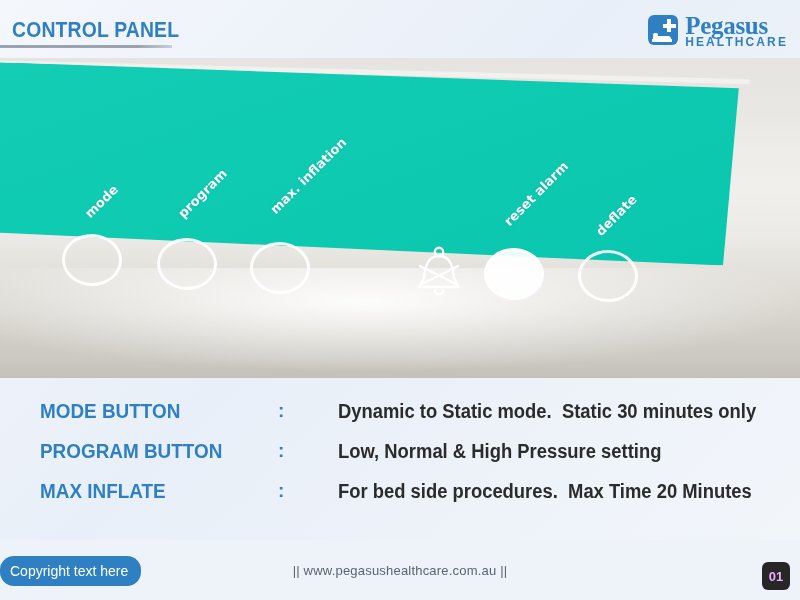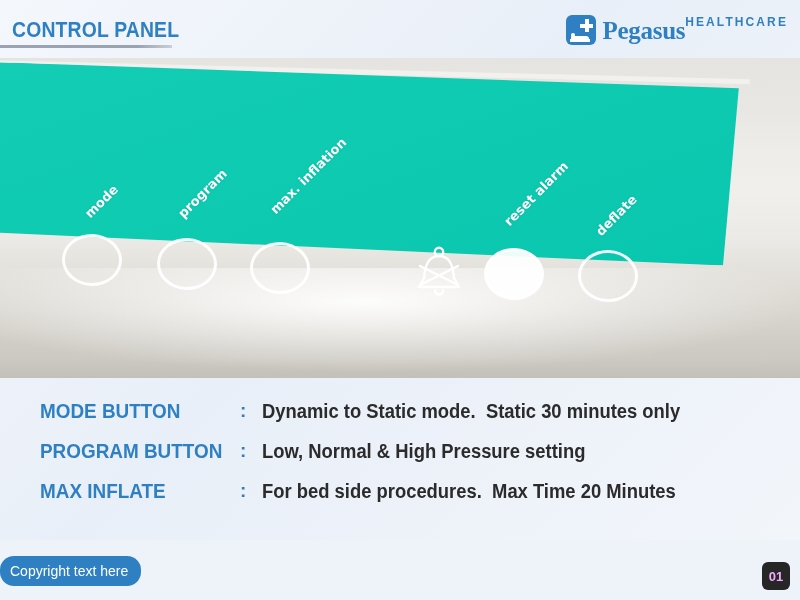--- a/index.html
+++ b/index.html
@@ -30,21 +30,21 @@
   #logo { position:absolute; right:12px; top:14px; height:32px; display:flex; align-items:center; gap:7px; }
   #logo-mark {
     width:30px; height:30px; border-radius:6px; background:#2f80c2;
     position:relative; flex:0 0 auto;
   }
   #logo-mark .plus-v { position:absolute; left:19px; top:4px; width:4px; height:13px; background:#fff; }
   #logo-mark .plus-h { position:absolute; left:14.5px; top:8.5px; width:13px; height:4px; background:#fff; }
   #logo-mark .bed-head { position:absolute; left:5px; top:17.5px; width:4.5px; height:4.5px; border-radius:50%; background:#fff; }
   #logo-mark .bed-body { position:absolute; left:5px; top:20.5px; width:18px; height:3px; border-radius:2px 6px 0 0; background:#fff; }
   #logo-mark .bed-base { position:absolute; left:4px; top:24px; width:20px; height:2.5px; background:#fff; }
-  #logo-text { display:flex; flex-direction:row; line-height:1; }
+  #logo-text { display:flex; flex-direction:column; line-height:1; }
   #logo-word {
     font-family:"Liberation Serif","DejaVu Serif",serif;
     font-size:25px; font-weight:bold; color:#2f80c2; letter-spacing:-.3px;
   }
   #logo-sub {
     font-size:12px; font-weight:bold; color:#2f80c2; letter-spacing:2.1px;
     text-align:right; margin-top:-2px;
   }
 
   
@@ -94,21 +94,21 @@
     text-shadow:0 0 2px rgba(0,150,130,.45);
     transform-origin:left bottom;
   }
 
   #bell-icon { position:absolute; left:410px; top:186px; width:58px; height:56px; }
 
   
   #spec {
     position:absolute; left:0; top:386px; width:800px; height:162px;
   }
-  .spec-row { position:absolute; left:40px; width:740px; height:40px; display:flex; align-items:center; }
+  .spec-row { position:absolute; left:40px; width:740px; height:40px; display:flex; align-items:center;gap:38px; }
   .spec-label {
     width:200px; flex:0 0 200px;
     color:#2f80c2; font-weight:bold; font-size:21px;
     font-family:"Liberation Sans Narrow","Liberation Sans",sans-serif;
     transform:scaleX(.9); transform-origin:left center;
     white-space:nowrap;
   }
   .spec-colon {
     width:22px; flex:0 0 22px; color:#2f80c2; font-weight:bold; font-size:19px;
   }
@@ -222,16 +222,17 @@
     </div>
     <div class="spec-row" style="top:85px;align-items:center;">
       <span class="spec-label">MAX INFLATE</span>
       <span class="spec-colon">:</span>
       <span class="spec-value">For bed side procedures.  Max Time 20 Minutes</span>
     </div>
   </div>
 
   <div id="footer">
     <div id="copyright-badge">Copyright text here</div>
+    <div id="footer-url">||  www.pegasushealthcare.com.au  ||</div>
   </div>
   <div id="page-number">01</div>
 
 </div>
 
 </body></html>

